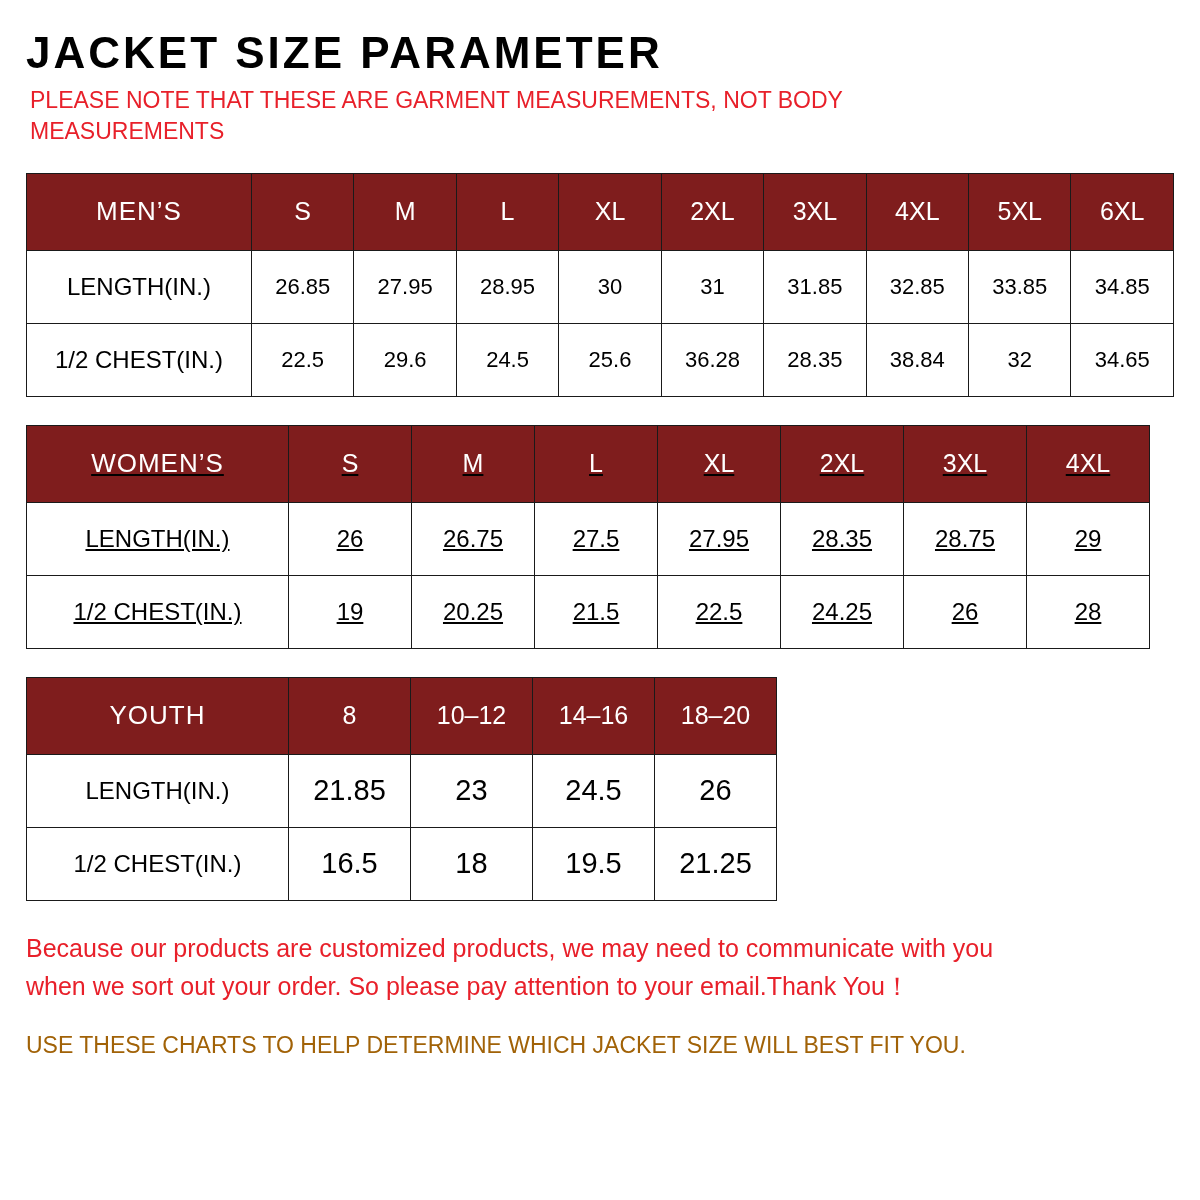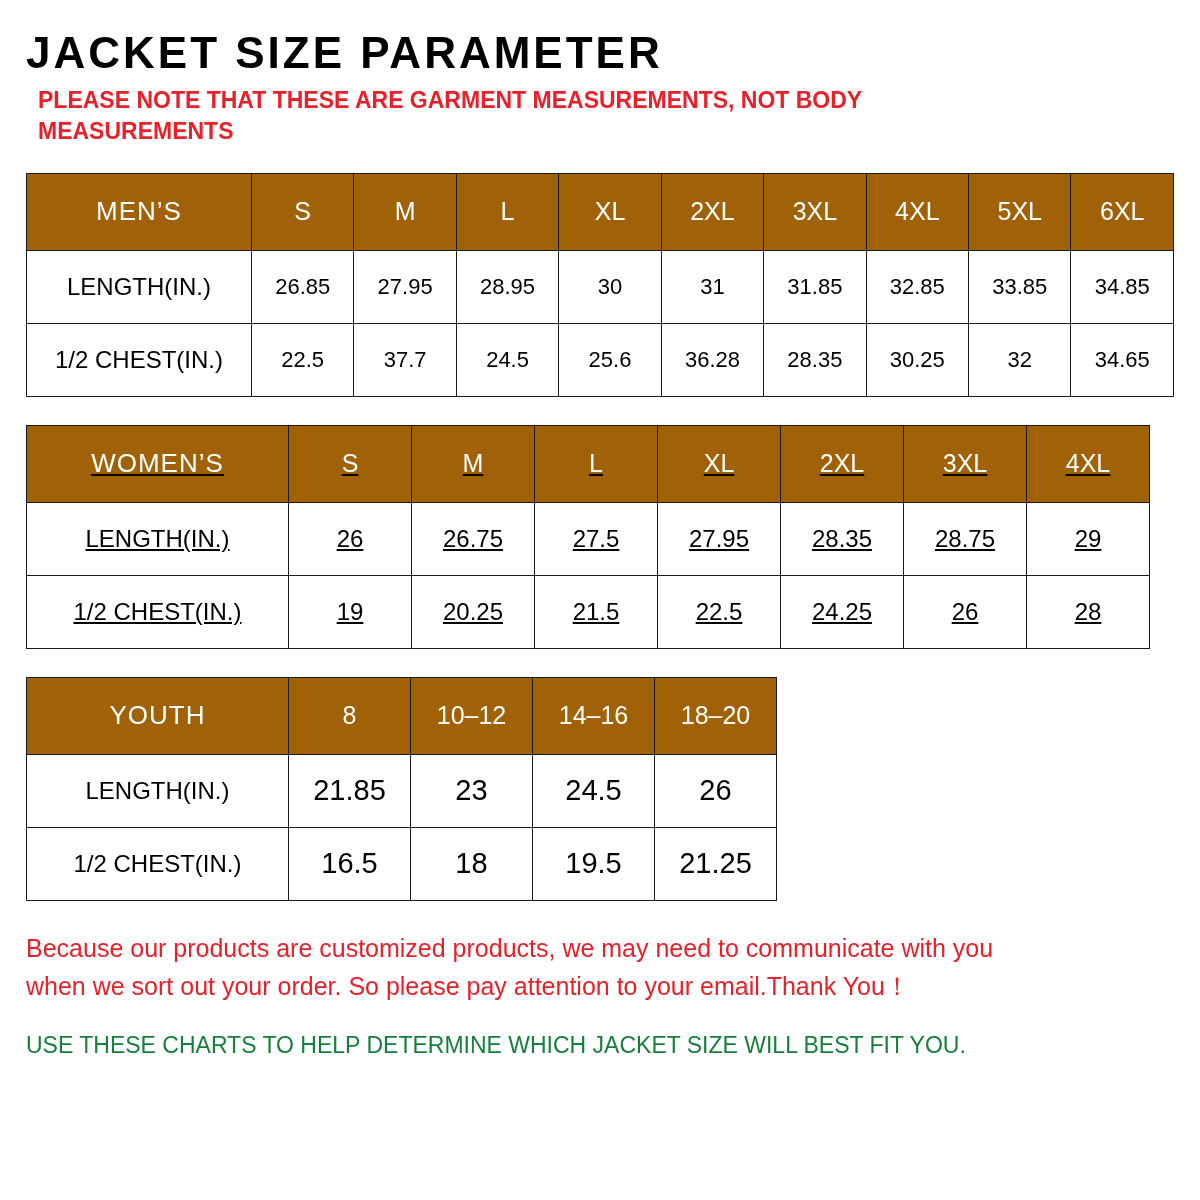--- a/index.html
+++ b/index.html
@@ -26,41 +26,40 @@
     font-weight: bold;
     letter-spacing: 3px;
     margin: 0 0 6px 0;
     line-height: 1.15;
     color: #000;
   }
   .note {
     color: #e8202a;
     font-size: 23px;
     line-height: 1.35;
-    margin: 0 0 26px 12px;
+    margin: 0 0 26px 4px;
     max-width: 940px;
-    font-weight: bold;
   }
   table.size-table {
     border-collapse: collapse;
     table-layout: fixed;
     margin-bottom: 28px;
   }
   table.size-table td, table.size-table th {
     border: 1px solid #1a1a1a;
     text-align: center;
     vertical-align: middle;
     font-weight: normal;
     font-size: 22px;
     color: #000;
     padding: 0;
     height: 72px;
   }
   table.size-table thead td {
-    background: #a16207;
+    background: #7f1d1d;
     color: #ffffff;
     font-size: 25px;
     height: 76px;
   }
   table.size-table thead td.label-cell {
     font-size: 26px;
     letter-spacing: 1px;
   }
   table.size-table tbody td.label-cell {
     font-size: 24px;
@@ -91,21 +90,21 @@
   .tbl-youth td, .tbl-youth th { height: 80px; }
 
   .footer-note {
     color: #e8202a;
     font-size: 25px;
     line-height: 1.55;
     margin: 27px 0 0 0;
     max-width: 1130px;
   }
   .footer-note2 {
-    color: #15803d;
+    color: #a16207;
     font-size: 23px;
     line-height: 1.5;
     margin: 22px 0 0 0;
   }
 </style>
 </head>
 <body>
 
 <div class="page">
 
@@ -149,26 +148,26 @@
         <td>30</td>
         <td>31</td>
         <td>31.85</td>
         <td>32.85</td>
         <td>33.85</td>
         <td>34.85</td>
       </tr>
       <tr>
         <td class="label-cell">1/2 CHEST(IN.)</td>
         <td>22.5</td>
-        <td>37.7</td>
+        <td>29.6</td>
         <td>24.5</td>
         <td>25.6</td>
         <td>36.28</td>
         <td>28.35</td>
-        <td>30.25</td>
+        <td>38.84</td>
         <td>32</td>
         <td>34.65</td>
       </tr>
     </tbody>
   </table>
 
   <table class="size-table tbl-women">
     <colgroup>
       <col class="c-label">
         <col class="c-val">

